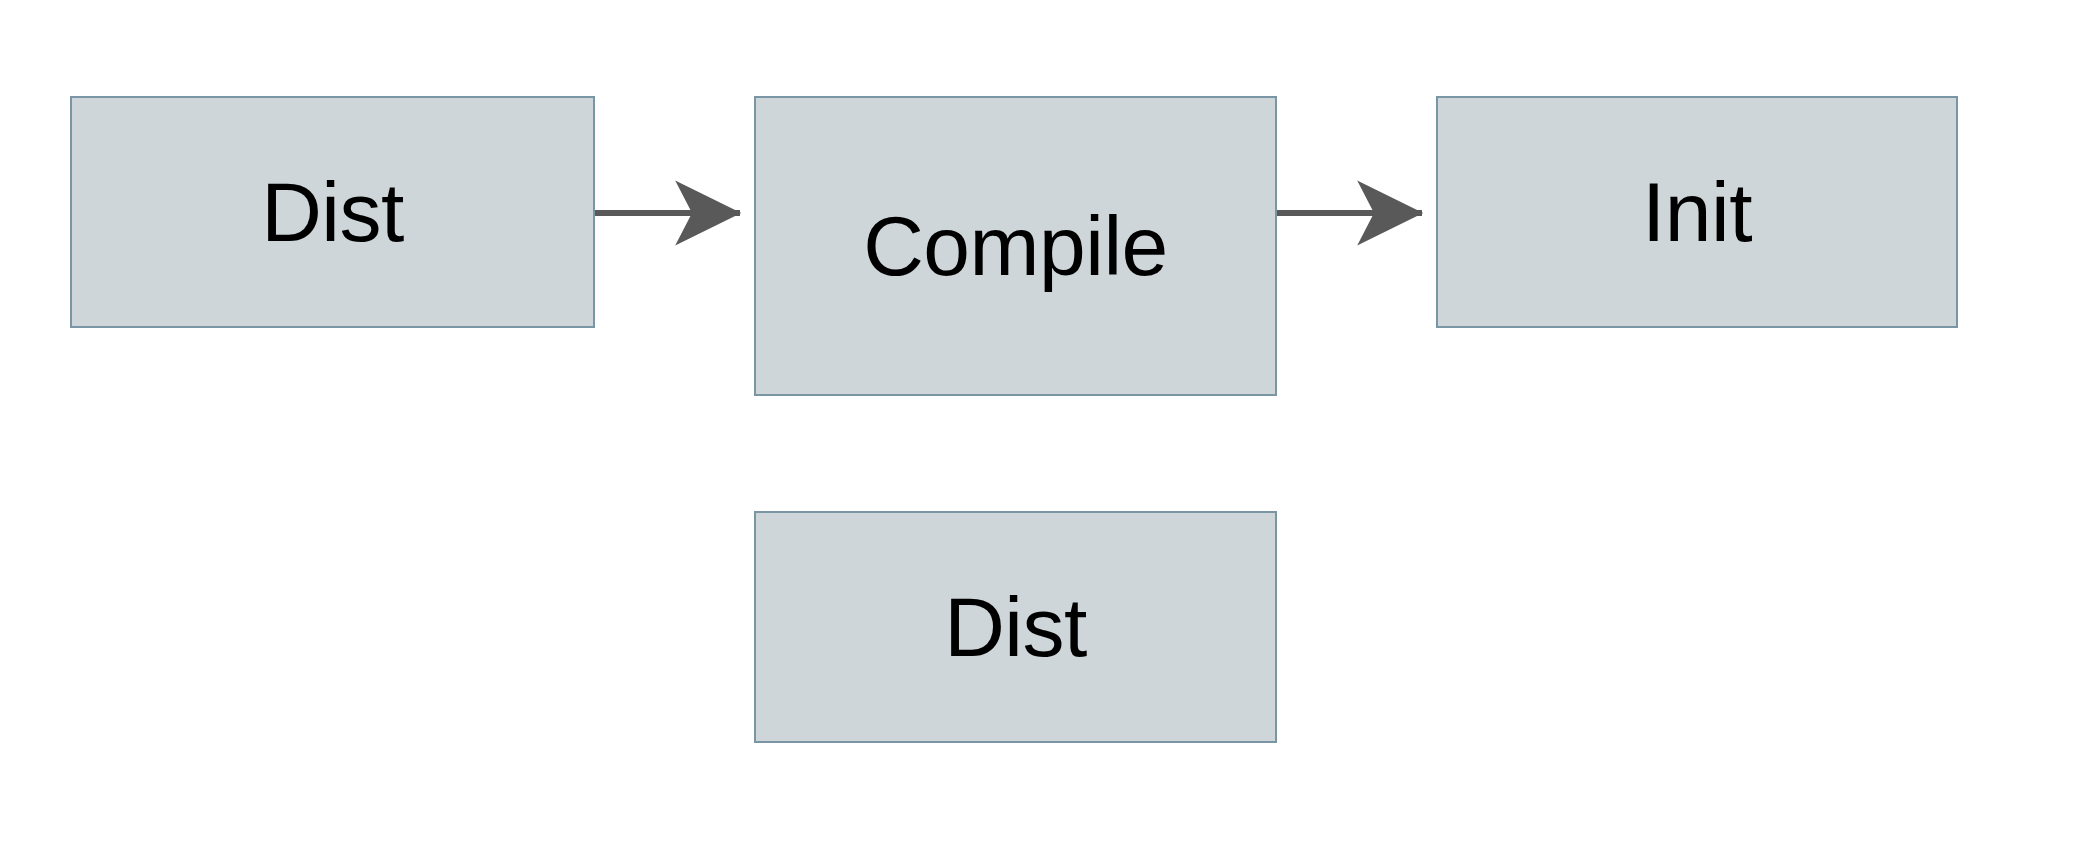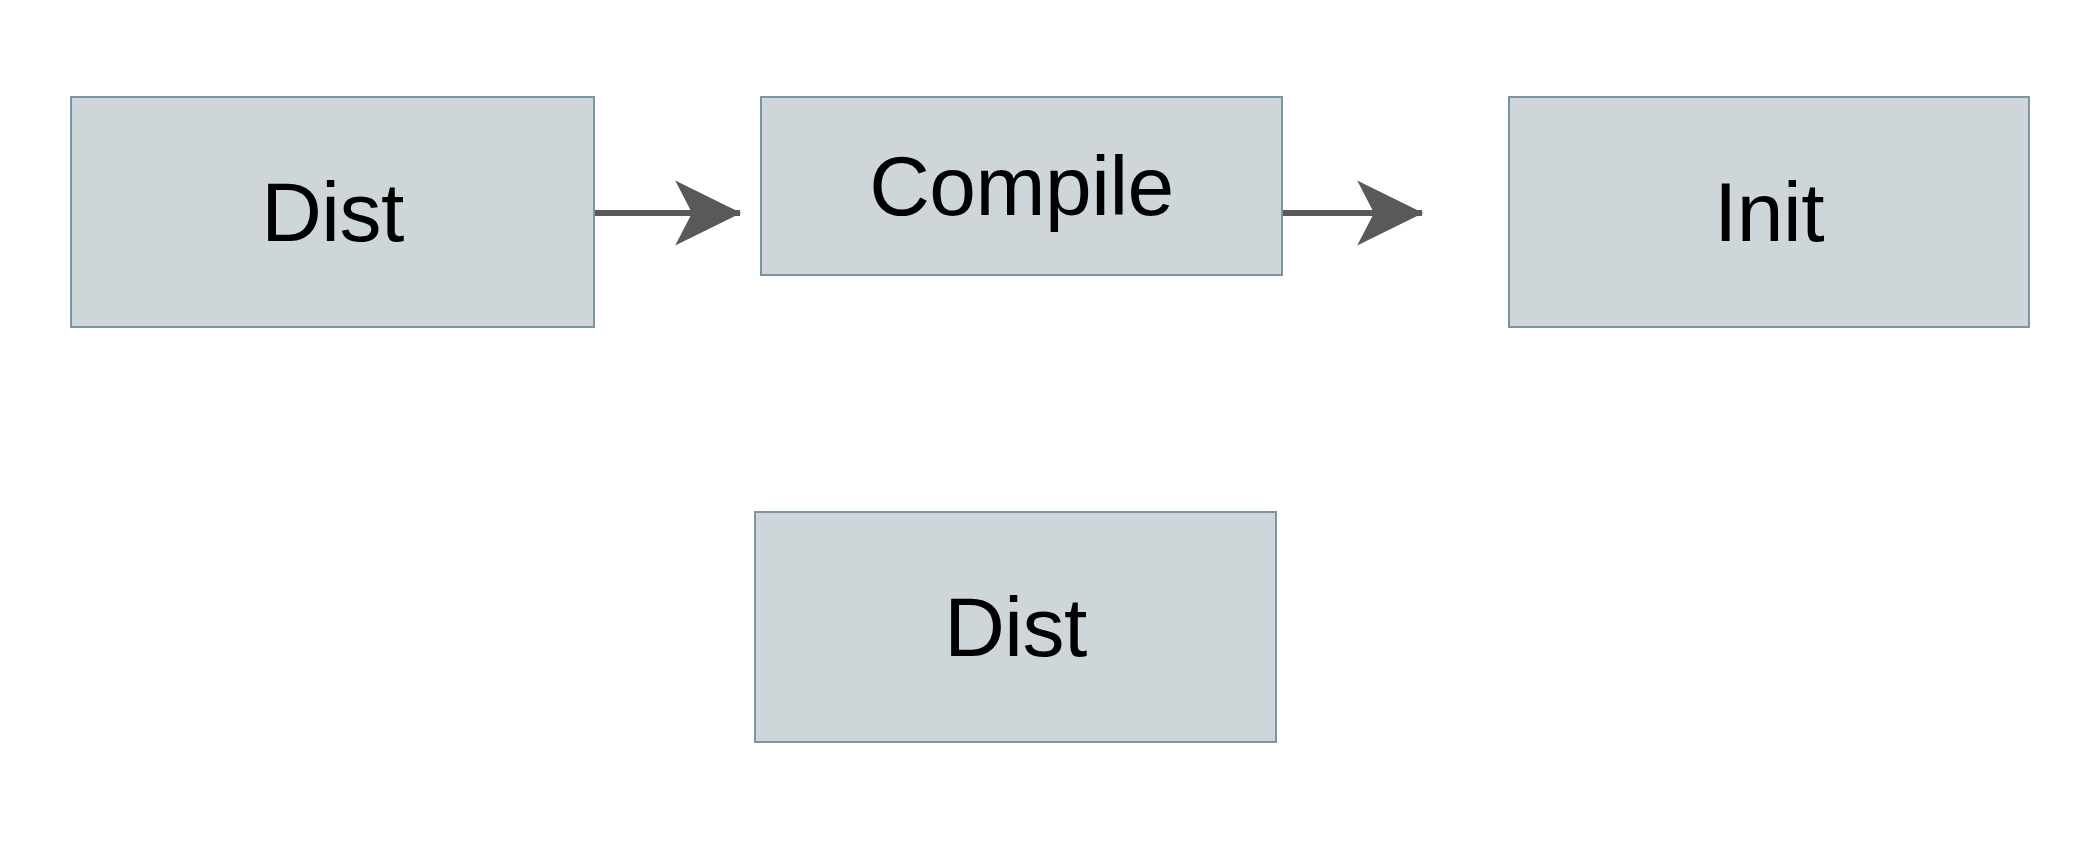--- a/index.html
+++ b/index.html
@@ -39,22 +39,22 @@
   .edge-layer {
     position: absolute;
     left: 0;
     top: 0;
     width: 2078px;
     height: 848px;
     pointer-events: none;
   }
   
   #node-dist    { left: 70px;  top: 96px;  width: 525px; height: 232px; }
-  #node-compile { left: 754px; top: 96px;  width: 523px; height: 180px; margin-left: 6px; }
-  #node-init    { left: 1508px;top: 96px;  width: 522px; height: 232px; }
+  #node-compile { left: 754px; top: 96px;  width: 523px; height: 300px; }
+  #node-init    { left: 1436px;top: 96px;  width: 522px; height: 232px; }
   #node-clean   { left: 754px; top: 511px; width: 523px; height: 232px; }
 </style>
 </head>
 <body>
 
 <div id="canvas">
 
   <svg class="edge-layer" width="2078" height="848" viewBox="0 0 2078 848" xmlns="http://www.w3.org/2000/svg">
     <defs>
       <marker id="barb" markerWidth="12" markerHeight="12" refX="11.4" refY="6" orient="auto" markerUnits="strokeWidth">

